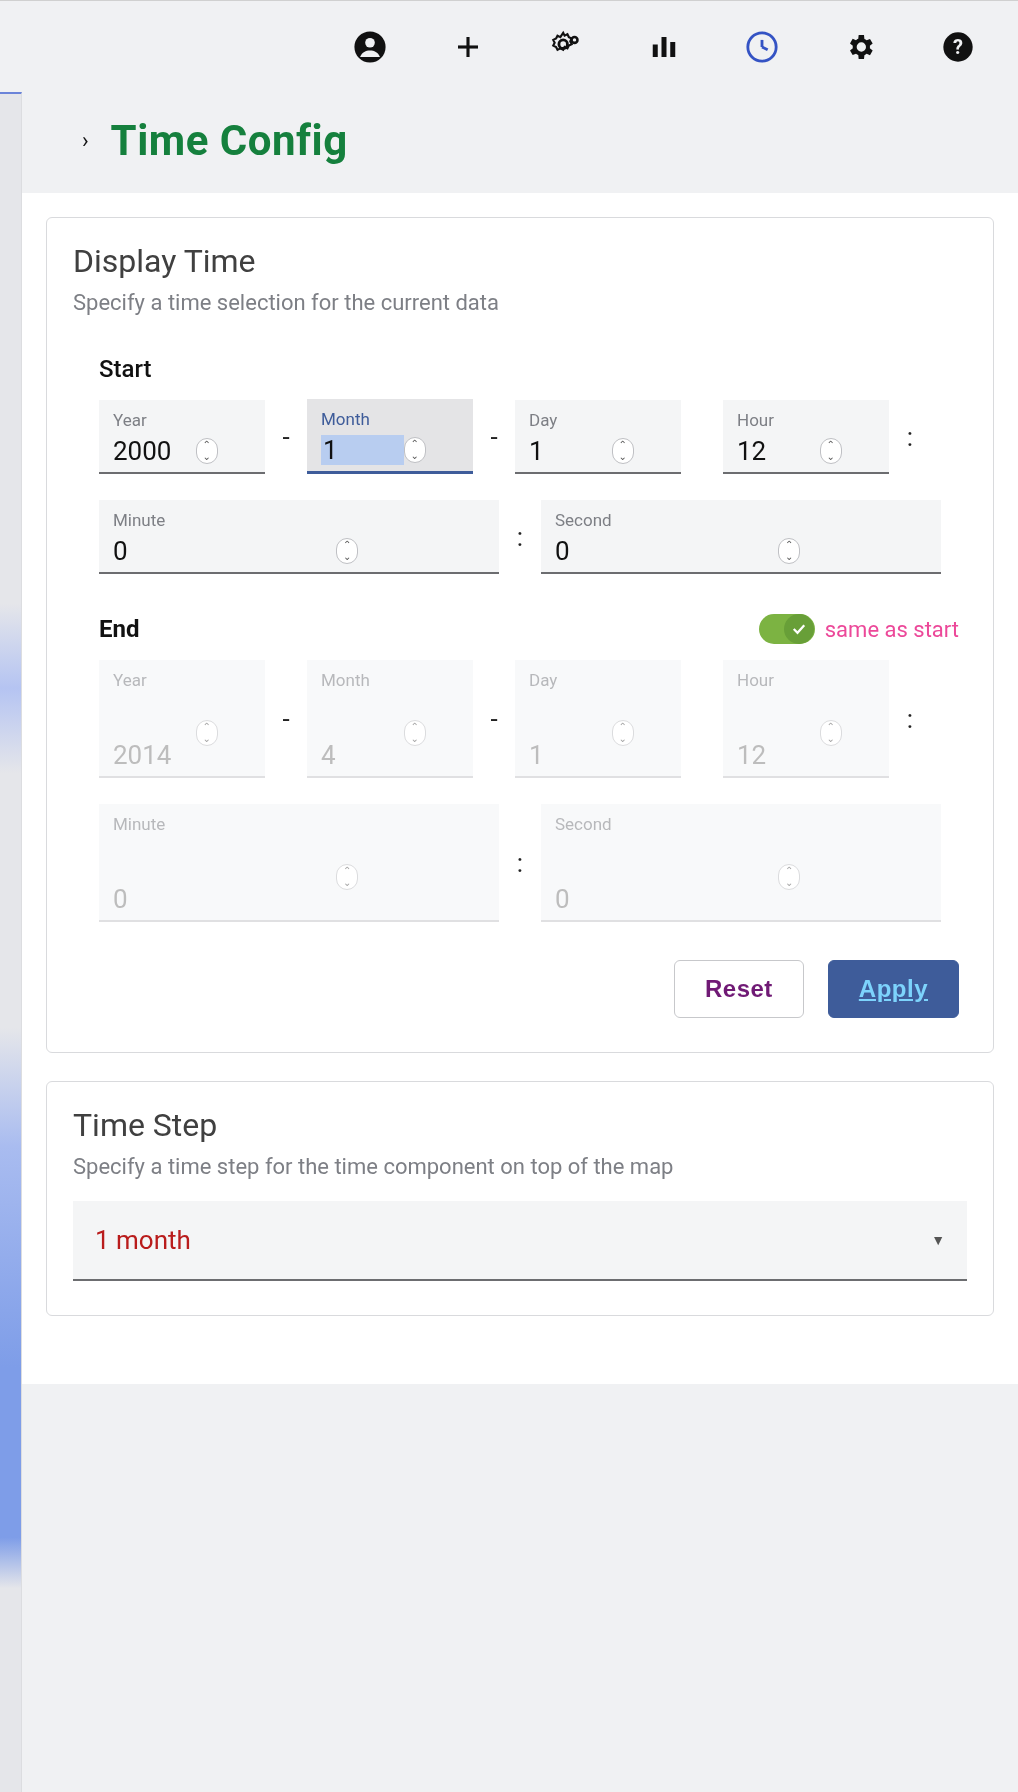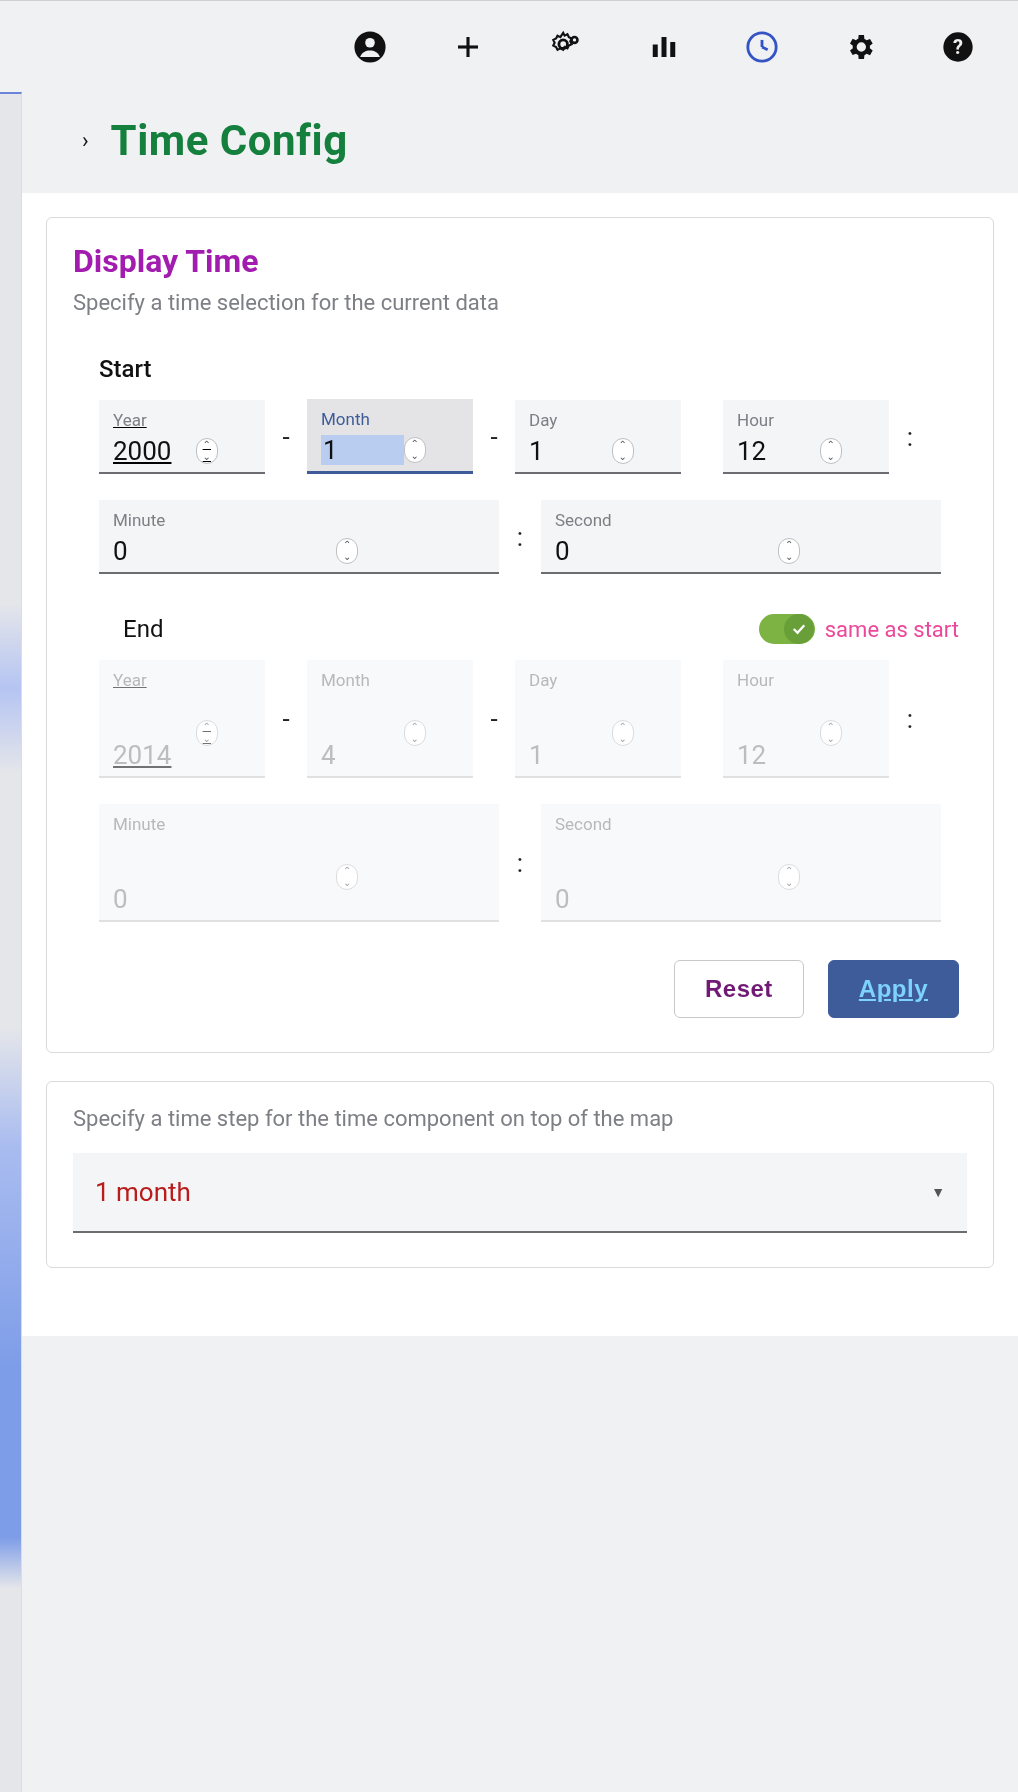--- a/index.html
+++ b/index.html
@@ -61,22 +61,22 @@
 }
 .card {
   border: 1px solid #d9dadd;
   border-radius: 6px;
   background: #fff;
   padding: 24px 26px 34px 26px;
   margin-bottom: 28px;
 }
 .card-title {
   font-size: 32px;
-  font-weight: 700;
-  color: #a21caf;
+  font-weight: 400;
+  color: #404040;
   margin-bottom: 10px;
 }
 .card-sub {
   font-size: 22px;
   color: #7d7f85;
   margin-bottom: 40px;
 }
 .section-label {
   font-size: 24px;
   font-weight: 500;
@@ -86,23 +86,22 @@
 .end-row {
   display: flex;
   align-items: center;
   justify-content: space-between;
   margin: 40px 0 16px 0;
   padding-left: 26px;
   padding-right: 8px;
 }
 .end-label {
   font-size: 24px;
-  font-weight: 400;
+  font-weight: 700;
   color: #111;
-  margin-left: 24px;
 }
 .toggle-wrap {
   display: flex;
   align-items: center;
   gap: 10px;
 }
 .toggle {
   width: 56px;
   height: 30px;
   background: #7cb342;
@@ -190,21 +189,21 @@
 }
 .stepper .up, .stepper .down {
   flex: 1;
   display: flex;
   align-items: center;
   justify-content: center;
   font-size: 10px;
   color: #555;
   line-height: 1;
 }
-.w-year { flex: 0 0 166px; text-decoration: underline; }
+.w-year { flex: 0 0 166px; }
 .w-mon  { flex: 0 0 166px; }
 .w-day  { flex: 0 0 166px; }
 .w-hour { flex: 0 0 166px; }
 .w-half { flex: 1 1 0; }
 .disabled {
   opacity: 0.55;
   border-bottom-color: #c7c8cb;
 }
 .disabled .field-value { color: #888; margin-top: 44px; }
 .actions {
@@ -475,20 +474,21 @@
         </div>
       </div>
 
       <div class="actions">
         <button class="btn btn-reset">Reset</button>
         <button class="btn btn-apply">Apply</button>
       </div>
     </div>
 
     <div class="card">
+      <div class="card-title">Time Step</div>
       <div class="card-sub" style="margin-bottom:22px">Specify a time step for the time component on top of the map</div>
       <div class="select-like">
         <span class="select-value">1 month</span>
         <span class="select-caret">▼</span>
       </div>
     </div>
 
   </div>
 </div>
 

